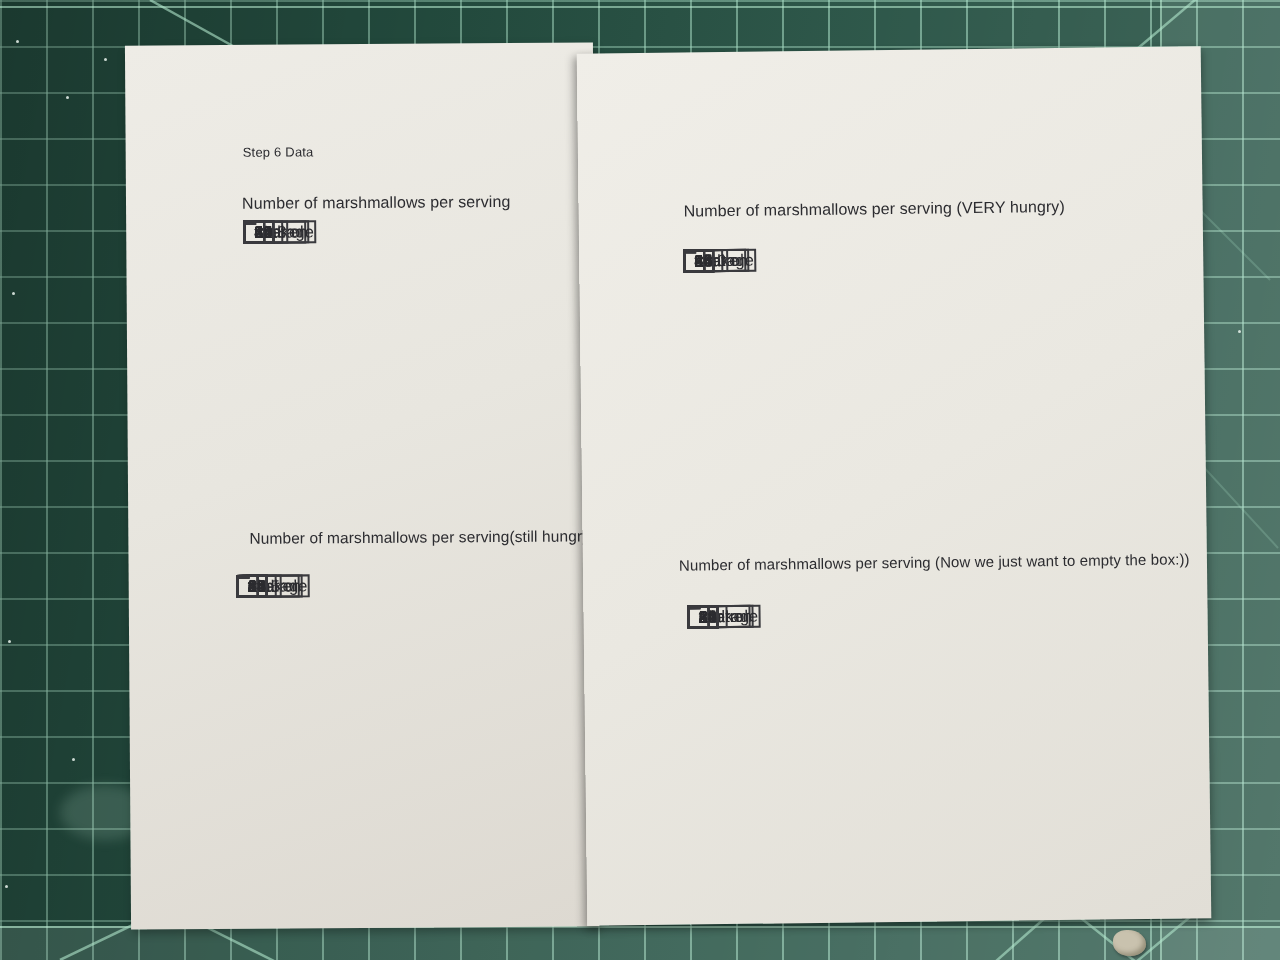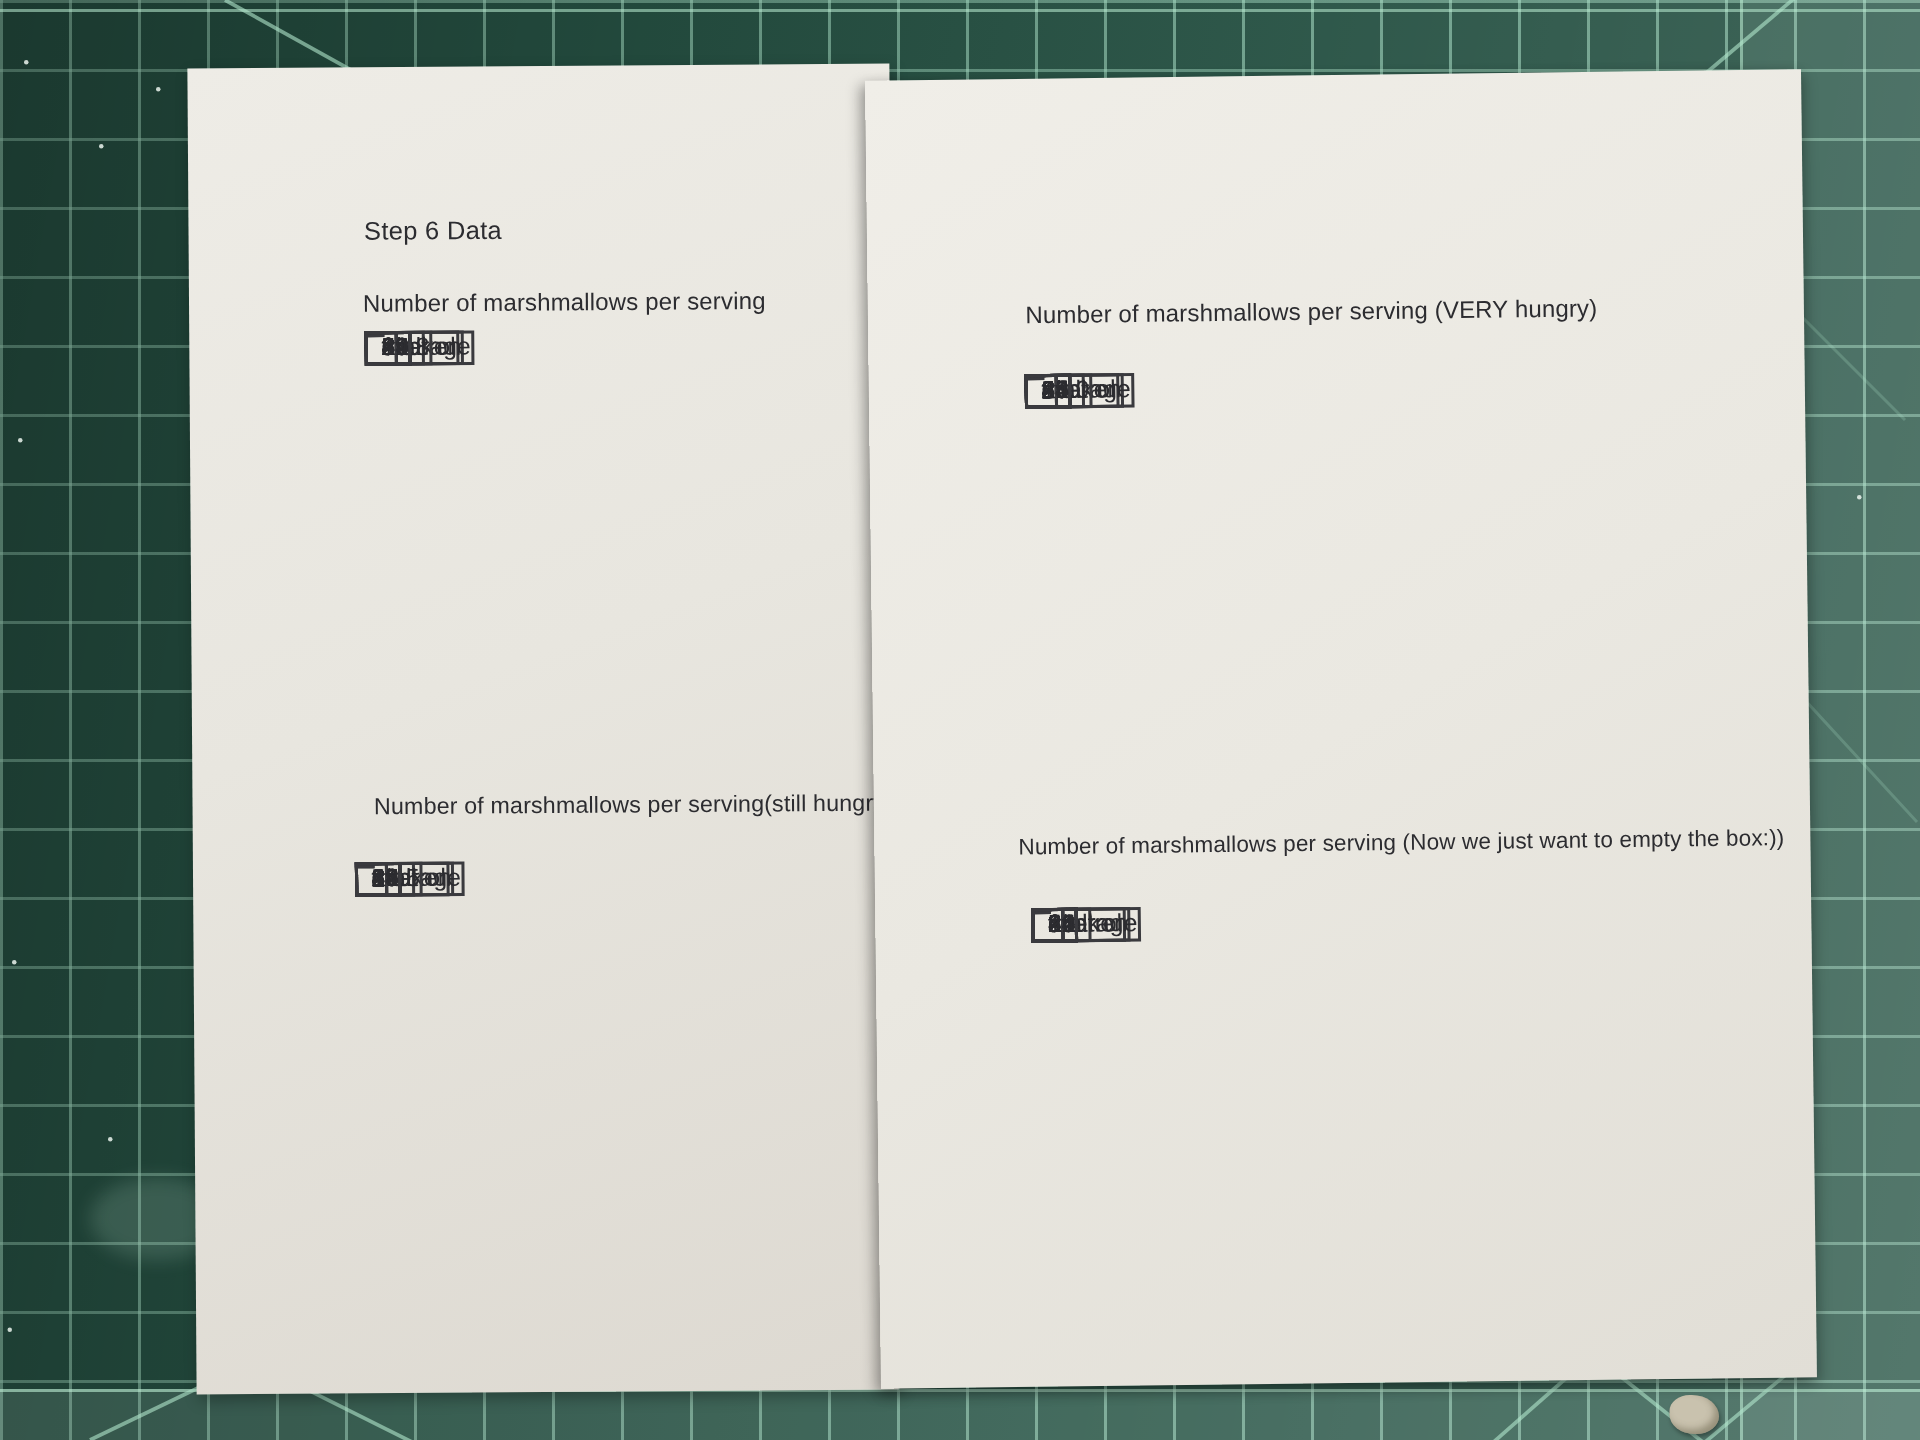--- a/index.html
+++ b/index.html
@@ -37,21 +37,21 @@
   .paper{position:absolute;z-index:2;}
   .paper-left{left:128px;top:44px;width:468px;height:884px;
     transform:rotate(-0.4deg);
     background:linear-gradient(160deg,#eeece6 0%,#e8e6df 45%,#ddd9d1 100%);
     box-shadow:2px 4px 10px rgba(0,0,0,.30);}
   .paper-right{left:582px;top:50px;width:624px;height:872px;z-index:3;
     transform:rotate(-0.7deg);
     background:linear-gradient(150deg,#f0eee8 0%,#eae8e1 50%,#e1ded6 100%);
     box-shadow:-4px 3px 9px rgba(0,0,0,.28), 2px 4px 9px rgba(0,0,0,.25);}
   .paper *{position:absolute;color:#2c2c30;}
-  .heading{font-size:17px;letter-spacing:.2px;}
+  .heading{font-size:13px;letter-spacing:.2px;}
   .tbl-title{font-size:16px;white-space:nowrap;letter-spacing:.1px;}
   
   table.data{border-collapse:collapse;table-layout:fixed;position:absolute;}
   table.data th, table.data td{
     border:2px solid #3a3a3e;font-weight:normal;text-align:left;
     font-size:16.5px;padding:0 0 0 9px;vertical-align:middle;color:#2c2c30;
     overflow:hidden;white-space:nowrap;
   }
   #t1{left:117px;top:176px;width:258px;height:284px;}
   #t2{left:108px;top:530px;width:260px;height:291px;}

